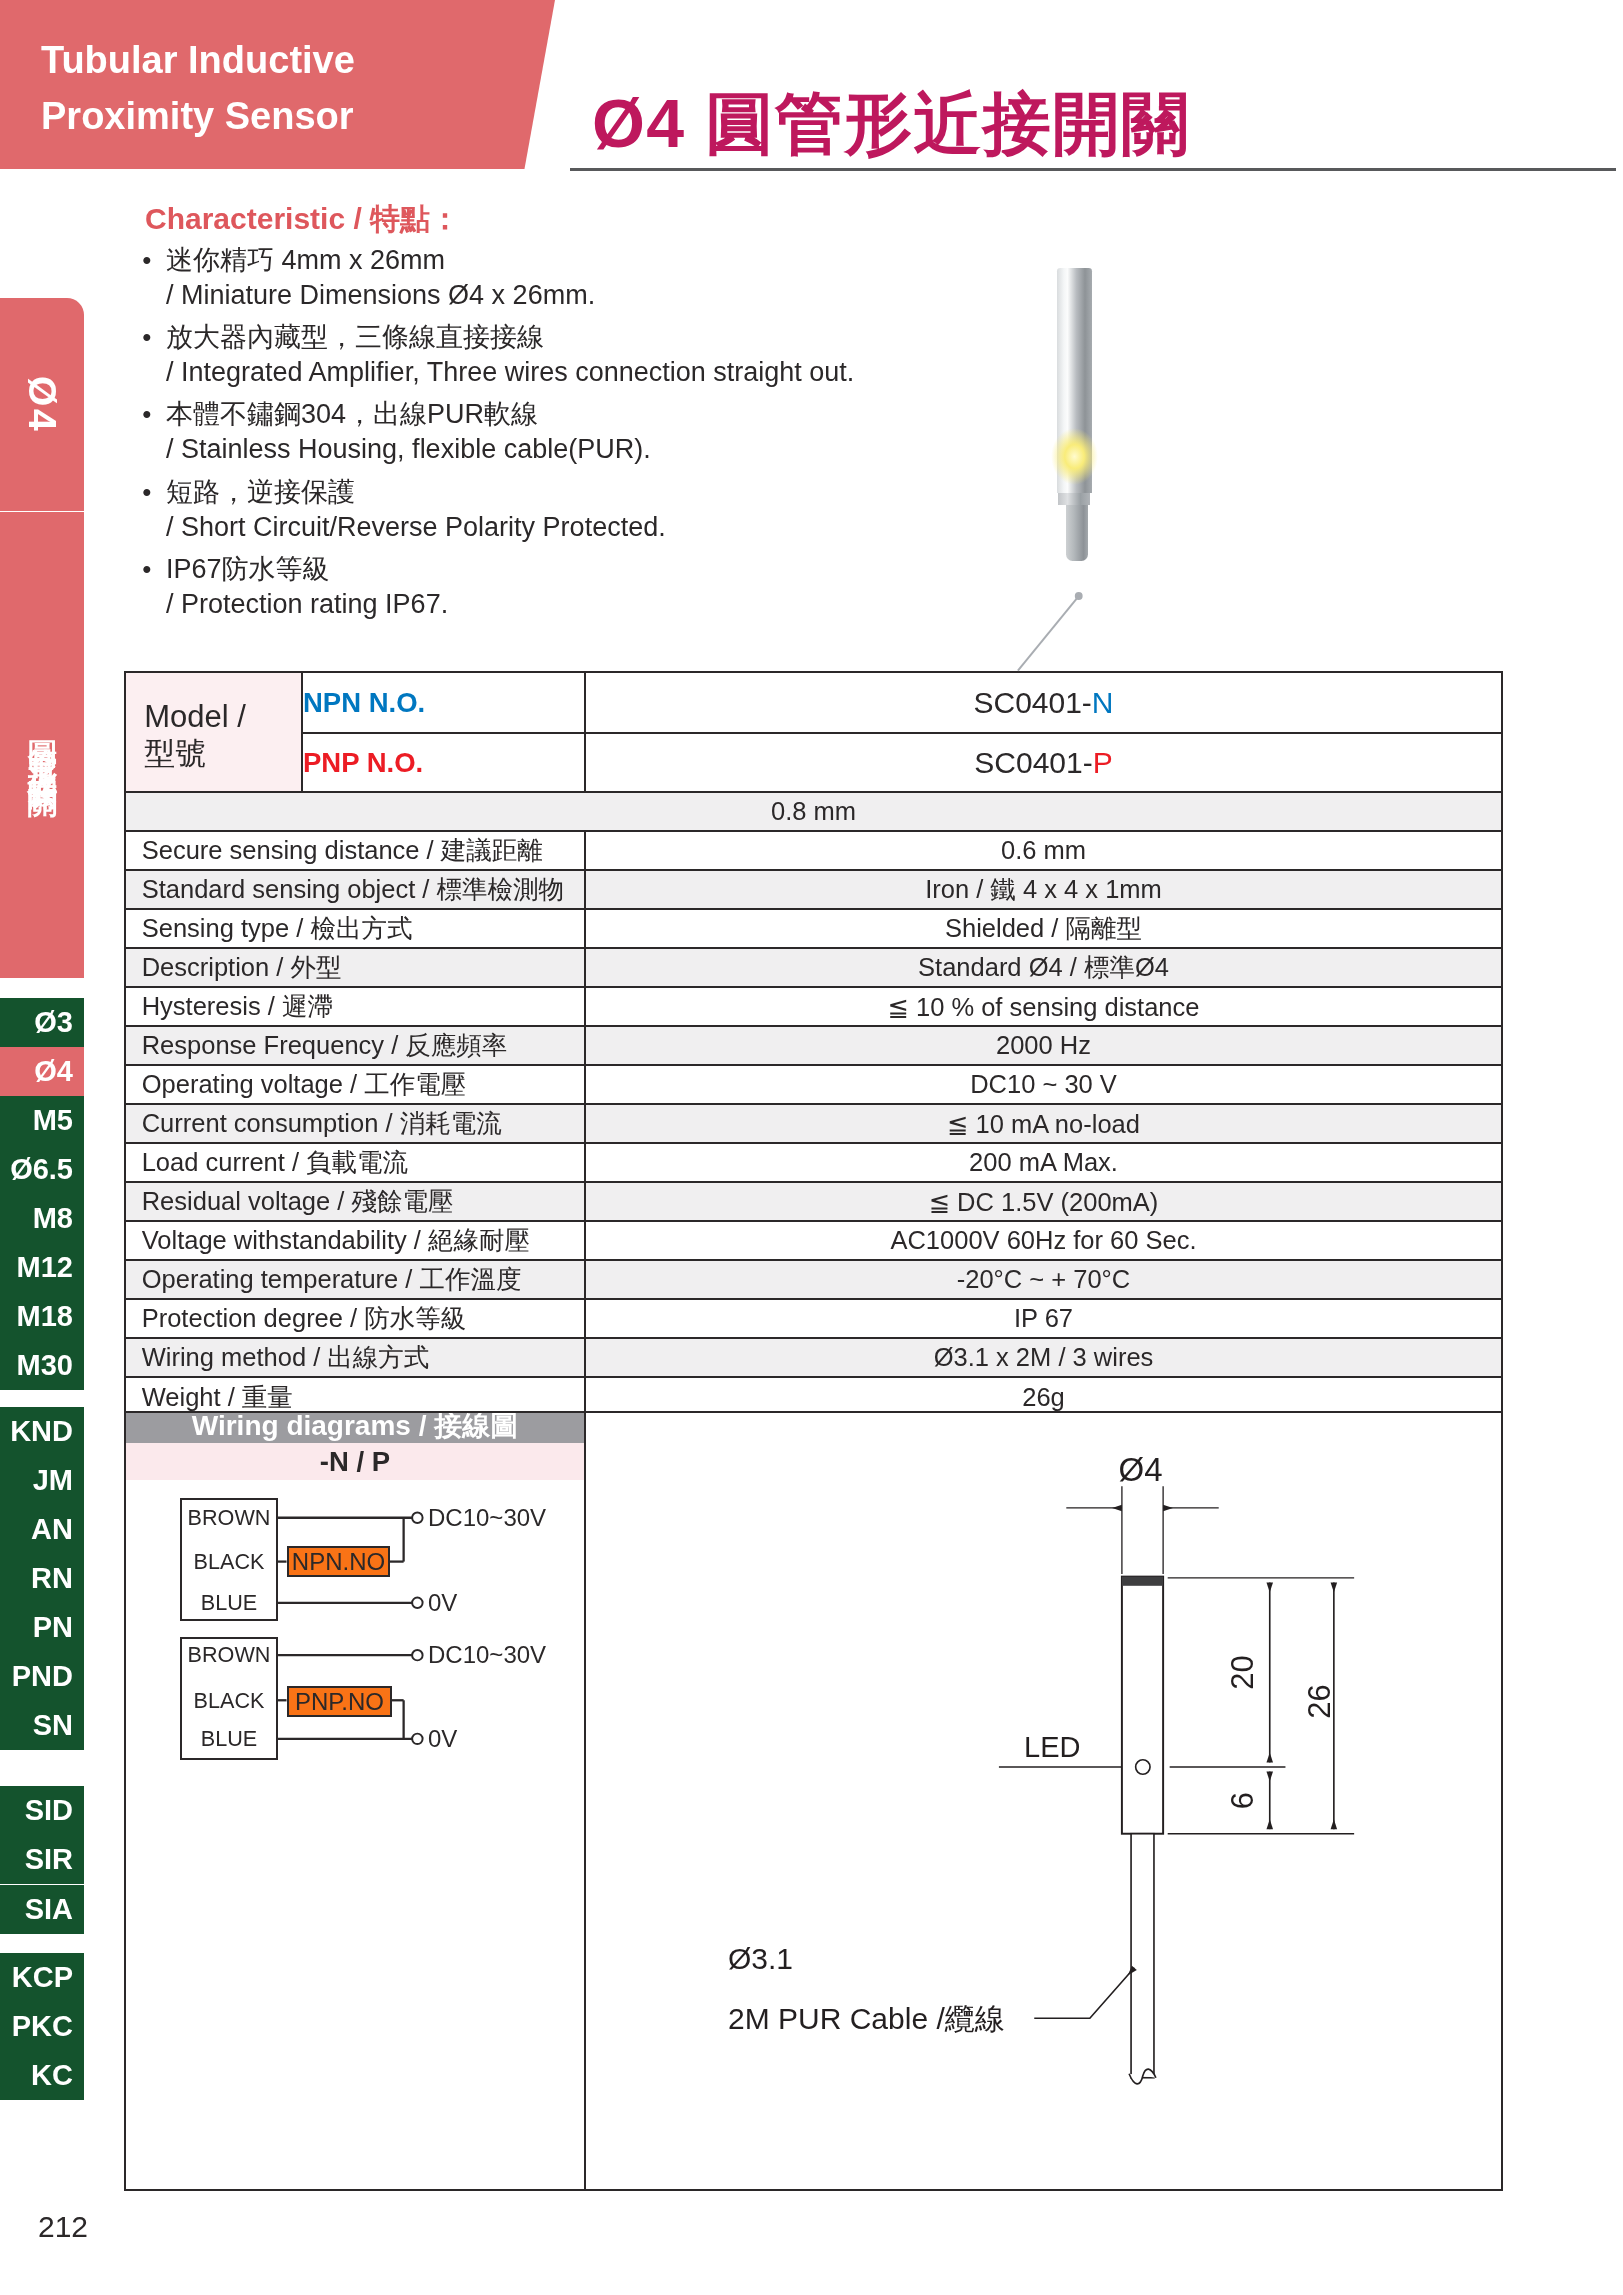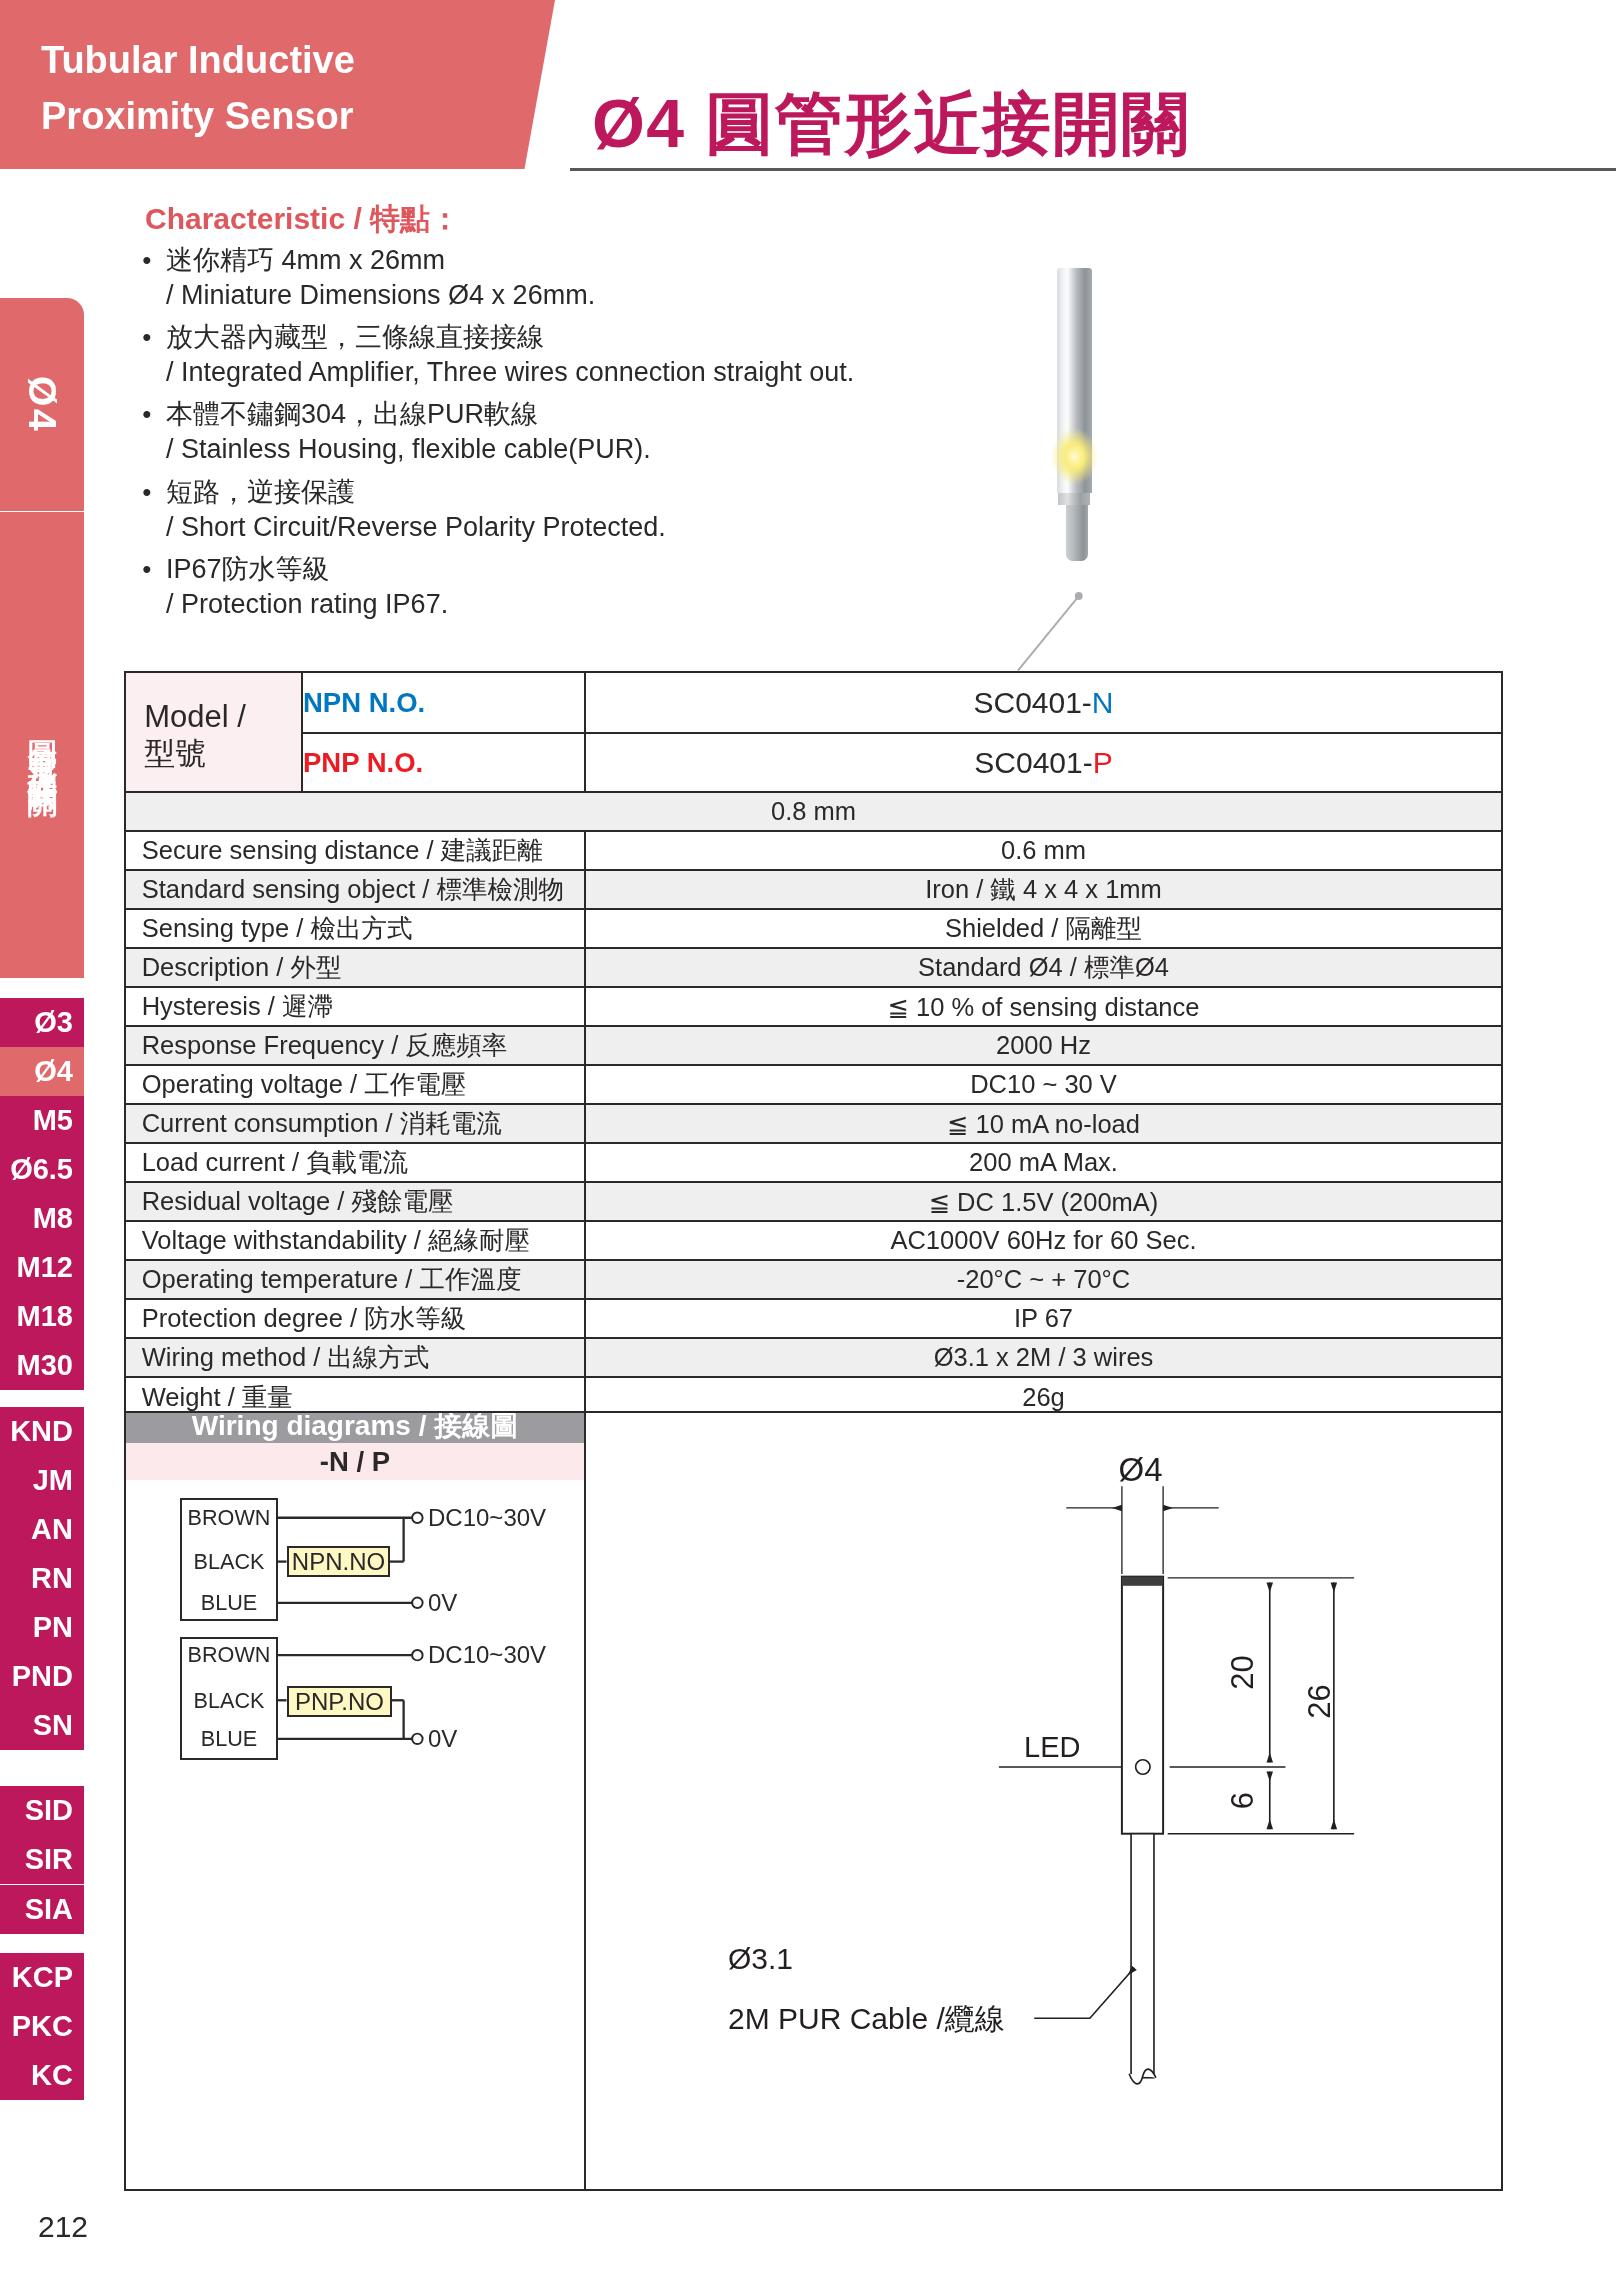--- a/index.html
+++ b/index.html
@@ -33,21 +33,21 @@
     background:linear-gradient(90deg,#cdd0d2,#b4b9bc 35%,#8d9297 80%,#a4a9ad);}
 
   
   .side{width:84px;z-index:1;}
   .tab-top{left:0;top:298px;height:213px;background:#E0696C;border-radius:0 17px 0 0;
            display:flex;align-items:center;justify-content:center;}
   .tab-top span{writing-mode:vertical-rl;color:#fff;font-weight:bold;font-size:39px;letter-spacing:2.6px;}
   .tab-cjk{left:0;top:512px;height:466px;background:#E0696C;display:flex;align-items:center;justify-content:center;}
   .tab-cjk span{writing-mode:vertical-rl;text-orientation:upright;color:#fff;font-weight:bold;
                 font-size:30px;letter-spacing:7.9px;}
-  .sideitem{left:0;height:49px;line-height:49px;background:#be185d;color:#fff;font-weight:bold;
+  .sideitem{left:0;height:49px;line-height:49px;background:#14532d;color:#fff;font-weight:bold;
             font-size:29px;text-align:right;padding-right:10.5px;width:73px;}
   .sideitem.active{background:#E0696C;}
 
   
   .spec-table{left:124px;top:671px;width:1379px;height:740px;border:2px solid #2B2829;border-bottom:none;
               box-sizing:border-box;background:#fff;z-index:1;}
   .thead{height:120px;display:flex;border-bottom:2.6px solid #2B2829;box-sizing:border-box;}
   .model-cell{width:177px;background:#FCEFF1;border-right:2px solid #2B2829;box-sizing:border-box;
               padding:25px 0 0 18.3px;font-size:31px;line-height:37px;color:#2B2829;}
   .type-col{width:283px;border-right:2px solid #2B2829;box-sizing:border-box;display:flex;flex-direction:column;}
@@ -70,21 +70,21 @@
   .bottom-box{left:124px;top:1411px;width:1379px;height:780px;border:2px solid #2B2829;box-sizing:border-box;z-index:1;}
   .bottom-divider{left:584px;top:1411px;width:2px;height:780px;background:#2B2829;z-index:1;}
   .wiring-banner{left:126px;top:1413px;width:458px;height:30px;background:#9C9CA0;overflow:hidden;z-index:1;}
   .wiring-banner span{display:block;text-align:center;color:#fff;font-weight:bold;font-size:28px;
                       line-height:37px;margin-top:-5.9px;white-space:nowrap;}
   .np-strip{left:126px;top:1443px;width:458px;height:37px;background:#FBE9EC;z-index:1;
             display:flex;align-items:center;justify-content:center;font-weight:600;font-size:27.5px;color:#2B2829;}
 
   
   .wirebox{border:2.6px solid #2B2829;box-sizing:border-box;background:#fff;z-index:2;}
-  .outbox{border:2px solid #2B2829;box-sizing:border-box;background:#fef9c3;z-index:2;
+  .outbox{border:2px solid #2B2829;box-sizing:border-box;background:#f97316;z-index:2;
           display:flex;align-items:center;justify-content:center;font-size:24px;}
   .wlabel{width:98px;text-align:center;font-size:21.6px;line-height:26px;z-index:3;}
   .tlabel{font-size:24px;line-height:26px;white-space:nowrap;z-index:3;}
 
   
   .dim{font-size:31px;color:#231F20;}
   .rot{transform:rotate(-90deg);text-align:center;}
   .draw-label{font-size:30px;color:#231F20;white-space:nowrap;}
 
   .page-num{left:38px;top:2210px;font-size:30px;color:#2B2829;}

